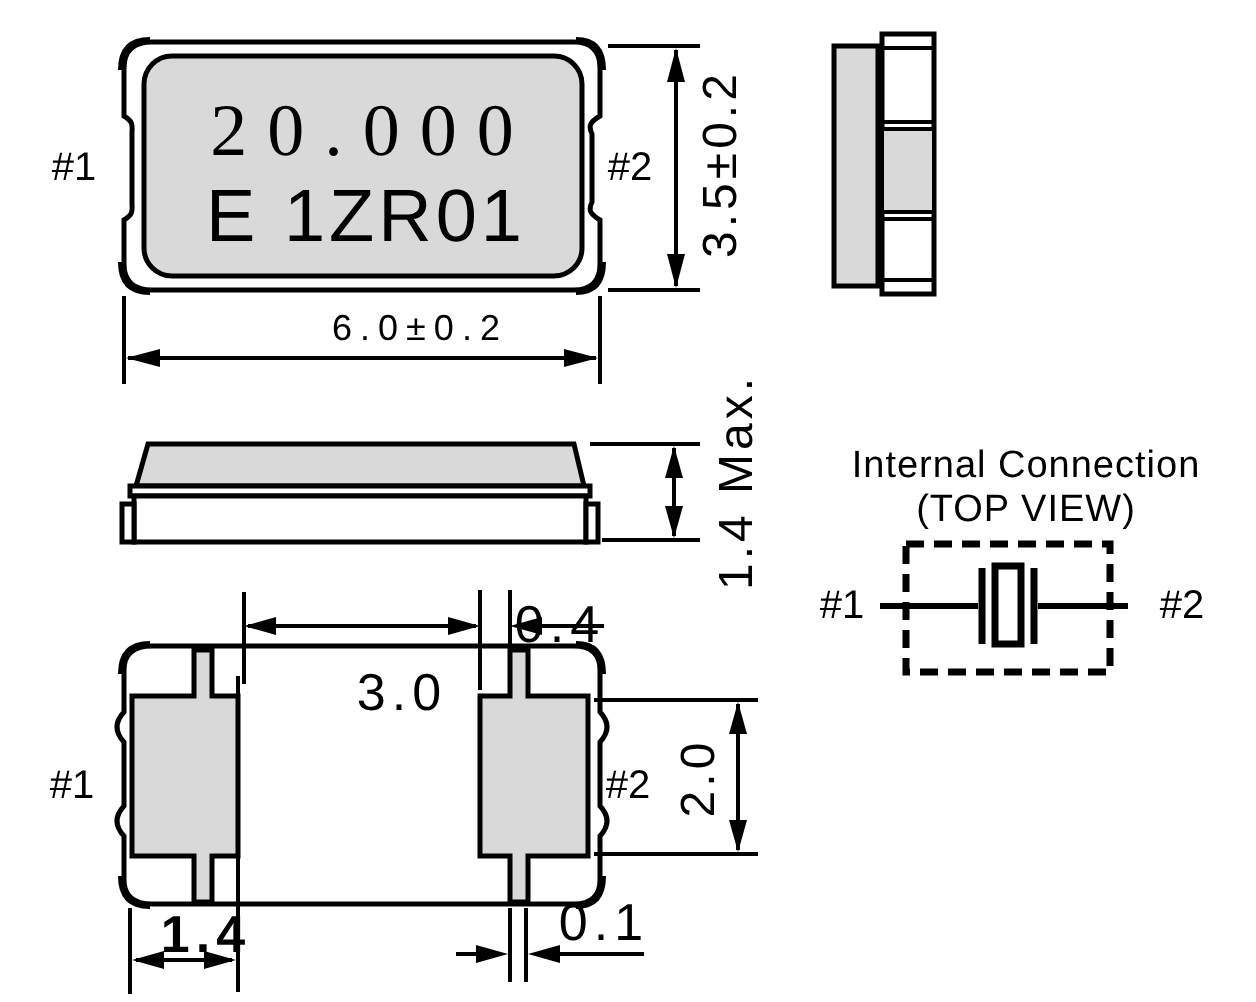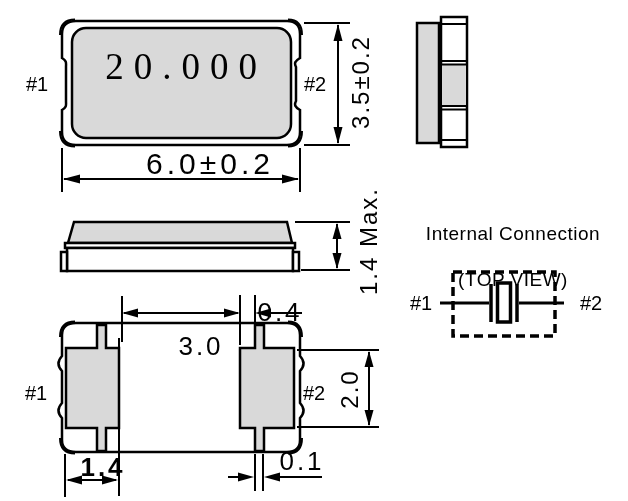--- a/index.html
+++ b/index.html
@@ -7,21 +7,21 @@
          font-family:"Liberation Sans",sans-serif;color:#000;}
   svg{position:absolute;left:0;top:0;}
   .ln{stroke:var(--line,#000);fill:none;}
   .outline{stroke:var(--line,#000);stroke-width:2.5;fill:#fff;}
   .grayfill{fill:var(--fill-gray,#d9d9d9);stroke:var(--line,#000);stroke-width:2.5;}
   .whitefill{fill:#fff;stroke:var(--line,#000);stroke-width:2.5;}
   .dim{stroke:var(--line,#000);stroke-width:2;fill:none;}
   .head{fill:var(--line,#000);stroke:none;}
   .lbl{position:absolute;transform:translate(-50%,-50%);white-space:nowrap;line-height:1;}
   .lbl.rot{transform:translate(-50%,-50%) rotate(-90deg);}
-  .dimtxt{font-size:30px;letter-spacing:4px;}
+  .dimtxt{font-size:18px;letter-spacing:4px;}
   .dimtxt-sm{font-size:26px;letter-spacing:3px;}
   .dimtxt-rot{font-size:24px;letter-spacing:2px;}
   .pin{font-size:20px;}
   .mark1{font-size:37px;letter-spacing:10px;}
   .mark2{font-size:37px;letter-spacing:2px;}
   .ictitle{font-size:19px;letter-spacing:0.5px;}
 </style>
 </head>
 <body>
 
@@ -128,27 +128,28 @@
       <line class="dim" x1="228" y1="477" x2="240" y2="477"></line>
       <polygon class="head" points="254,477 238,472.5 238,481.5"></polygon>
       <line class="dim" x1="278" y1="477" x2="322" y2="477"></line>
       <polygon class="head" points="264,477 280,472.5 280,481.5"></polygon>
     </g>
   </svg>
 
   <div class="lbl pin" style="left:37px;top:84px;">#1</div>
   <div class="lbl pin" style="left:315px;top:84px;">#2</div>
   <div class="lbl mark1" style="left:186px;top:66px;font-family:Liberation Serif, serif;">20.000</div>
+  <div class="lbl mark2" style="left:183px;top:108px;">E 1ZR01</div>
   <div class="lbl dimtxt" style="left:210px;top:164px;">6.0±0.2</div>
   <div class="lbl rot dimtxt-rot" style="left:361px;top:82px;">3.5±0.2</div>
 
   <div class="lbl rot dimtxt-rot" style="left:369px;top:241px;">1.4 Max.</div>
 
   <div class="lbl ictitle" style="left:513px;top:233px;">Internal Connection</div>
-  <div class="lbl ictitle" style="left:513px;top:255px;margin-top:24px;">(TOP VIEW)</div>
+  <div class="lbl ictitle" style="left:513px;top:255px;">(TOP VIEW)</div>
   <div class="lbl pin" style="left:421px;top:303px;">#1</div>
   <div class="lbl pin" style="left:591px;top:303px;">#2</div>
 
   <div class="lbl pin" style="left:36px;top:393px;">#1</div>
   <div class="lbl pin" style="left:314px;top:393px;">#2</div>
   <div class="lbl dimtxt-sm" style="left:201px;top:300px;transform:translate(-50%,-50%);position:absolute;white-space:nowrap;line-height:1;margin-top:46px;">3.0</div>
   <div class="lbl dimtxt-sm" style="left:280px;top:312px;text-align:right;">0.4</div>
   <div class="lbl rot dimtxt-rot" style="left:350px;top:389px;">2.0</div>
   <div class="lbl dimtxt-sm" style="left:103px;top:467px;font-weight:bold;">1.4</div>
   <div class="lbl dimtxt-sm" style="left:302px;top:461px;">0.1</div>

